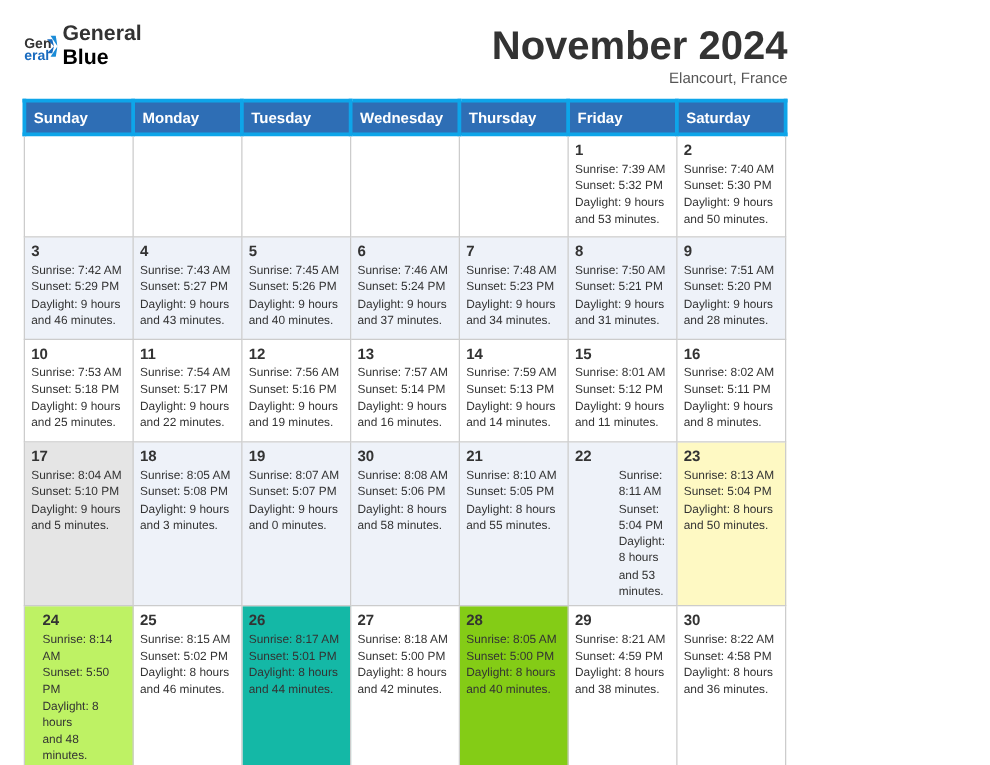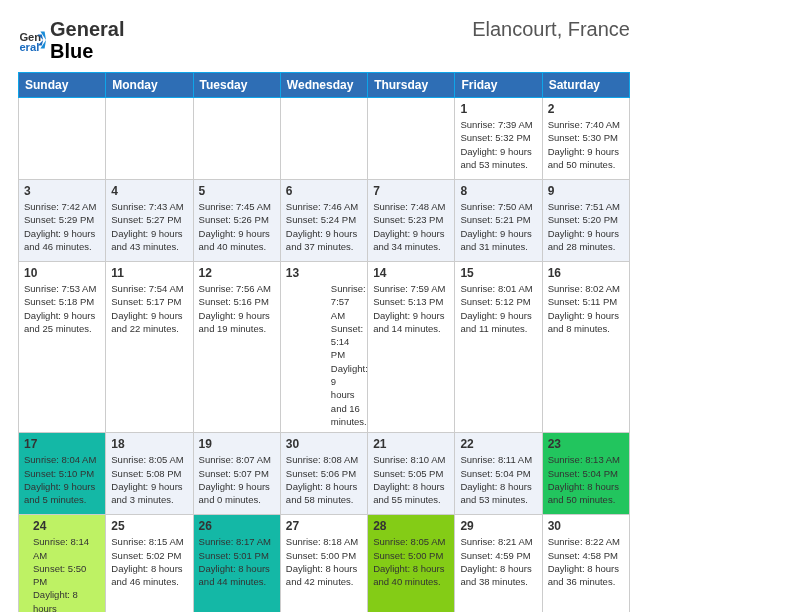--- a/index.html
+++ b/index.html
@@ -18,56 +18,56 @@
       display: flex;
       justify-content: space-between;
       align-items: flex-start;
       margin-bottom: 10px;
     }
     .logo {
       display: flex;
       align-items: center;
     }
     .logo-text {
-      font-size: 20px;
+      font-size: 17px;
       font-weight: bold;
       color: #333;
       line-height: 1.1;
     }
     .logo-text .blue { color: #000000; }
     .logo-icon {
       width: 28px;
       height: 28px;
       margin-right: 4px;
     }
     .title-area {
       text-align: right;
     }
     .month-title {
       font-size: 32px;
       font-weight: bold;
       color: #333;
     }
     .location {
-      font-size: 20px;
+      font-size: 12px;
       color: #555;
     }
     .calendar {
       width: 100%;
       border-collapse: collapse;
       table-layout: fixed;
     }
     .calendar th {
       background: #2e6eb5;
       color: #fff;
       font-size: 12px;
       font-weight: bold;
       text-align: left;
       padding: 5px 6px;
-      border: 1px solid #0ea5e9;
+      border: 3px solid #0ea5e9;
     }
     .calendar td {
       border: 1px solid #ccc;
       vertical-align: top;
       padding: 4px 5px;
       height: 82px;
       font-size: 10px;
       color: #333;
       background: #fff;
     }
@@ -105,20 +105,21 @@
         <polygon points="28,12 36,20 28,28 34,28 36,20 34,12" fill="#1a6bbf"></polygon>
       </svg>
       <div>
         <div class="logo-text">
           <span>General</span><br>
           <span class="blue">Blue</span>
         </div>
       </div>
     </div>
     <div class="title-area">
+      <div class="month-title">November 2024</div>
       <div class="location">Elancourt, France</div>
     </div>
   </div>
 
   <table class="calendar">
     <thead>
       <tr>
         <th>Sunday</th>
         <th>Monday</th>
         <th>Tuesday</th>
@@ -218,21 +219,21 @@
           </td>
           <td style="background: rgb(255, 255, 255);">
             <span class="day-num">12</span>
             <div class="day-info" style="white-space: pre-line;">Sunrise: 7:56 AM
 Sunset: 5:16 PM
 Daylight: 9 hours
 and 19 minutes.</div>
           </td>
           <td style="background: rgb(255, 255, 255);">
             <span class="day-num">13</span>
-            <div class="day-info" style="white-space: pre-line; margin-left: 45px;">Sunrise: 7:57 AM
+            <div class="day-info" style="white-space: pre-line;">Sunrise: 7:57 AM
 Sunset: 5:14 PM
 Daylight: 9 hours
 and 16 minutes.</div>
           </td>
           <td style="background: rgb(255, 255, 255);">
             <span class="day-num">14</span>
             <div class="day-info" style="white-space: pre-line;">Sunrise: 7:59 AM
 Sunset: 5:13 PM
 Daylight: 9 hours
 and 14 minutes.</div>
@@ -246,21 +247,21 @@
           </td>
           <td style="background: rgb(255, 255, 255);">
             <span class="day-num">16</span>
             <div class="day-info" style="white-space: pre-line;">Sunrise: 8:02 AM
 Sunset: 5:11 PM
 Daylight: 9 hours
 and 8 minutes.</div>
           </td>
         </tr>
         <tr>
-          <td style="background: #14b8a6;">
+          <td style="background: #e5e5e5;">
             <span class="day-num">17</span>
             <div class="day-info" style="white-space: pre-line;">Sunrise: 8:04 AM
 Sunset: 5:10 PM
 Daylight: 9 hours
 and 5 minutes.</div>
           </td>
           <td style="background: rgb(238, 242, 249);">
             <span class="day-num">18</span>
             <div class="day-info" style="white-space: pre-line;">Sunrise: 8:05 AM
 Sunset: 5:08 PM
@@ -283,26 +284,26 @@
           </td>
           <td style="background: rgb(238, 242, 249);">
             <span class="day-num">21</span>
             <div class="day-info" style="white-space: pre-line;">Sunrise: 8:10 AM
 Sunset: 5:05 PM
 Daylight: 8 hours
 and 55 minutes.</div>
           </td>
           <td style="background: rgb(238, 242, 249);">
             <span class="day-num">22</span>
-            <div class="day-info" style="white-space: pre-line;">Sunrise: 8:11 AM
+            <div class="day-info" style="white-space: pre-line; margin-left: 35px;">Sunrise: 8:11 AM
 Sunset: 5:04 PM
 Daylight: 8 hours
 and 53 minutes.</div>
           </td>
-          <td style="background: #22c55e;">
+          <td style="background: #fef9c3;">
             <span class="day-num">23</span>
             <div class="day-info" style="white-space: pre-line;">Sunrise: 8:13 AM
 Sunset: 5:04 PM
 Daylight: 8 hours
 and 50 minutes.</div>
           </td>
         </tr>
         <tr>
           <td style="background: #bef264; padding-left: 14px;">
             <span class="day-num">24</span>

